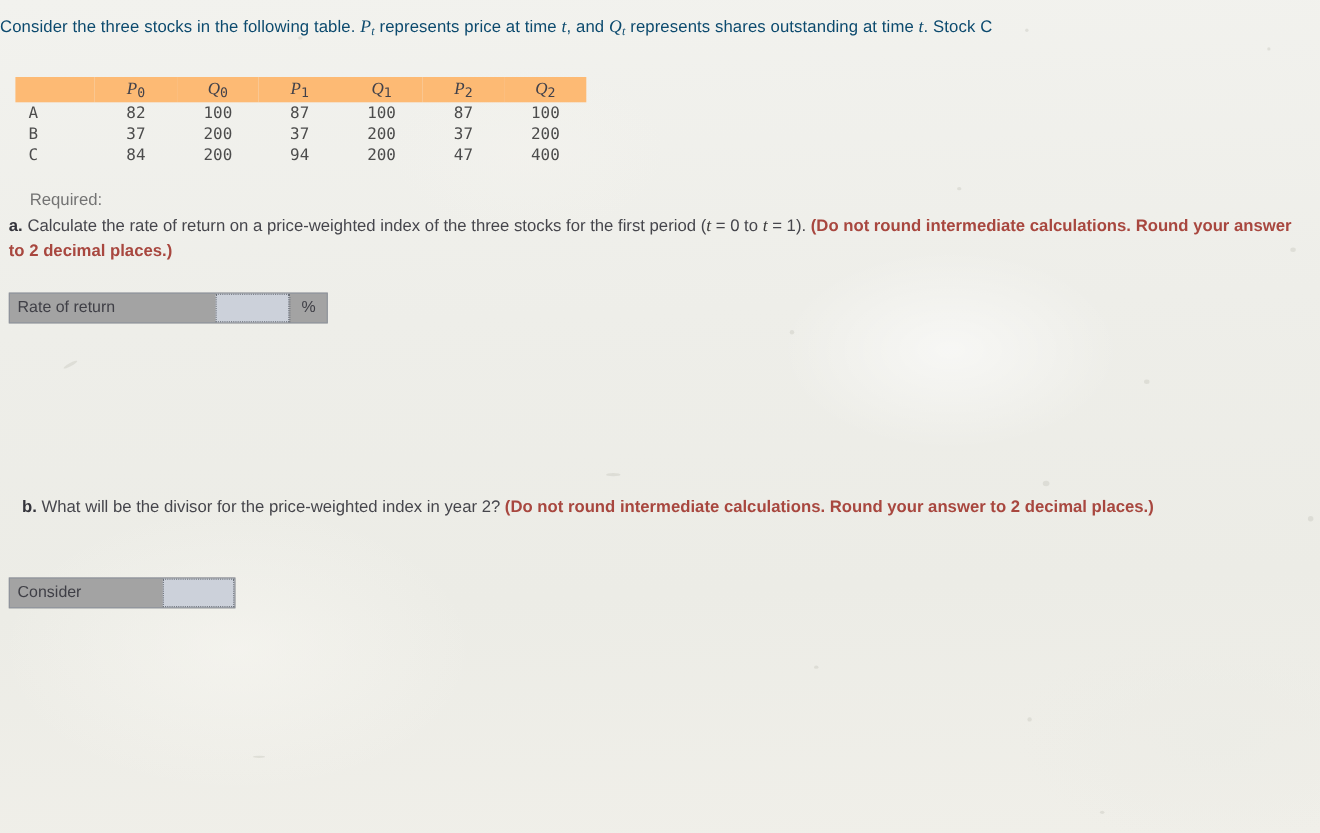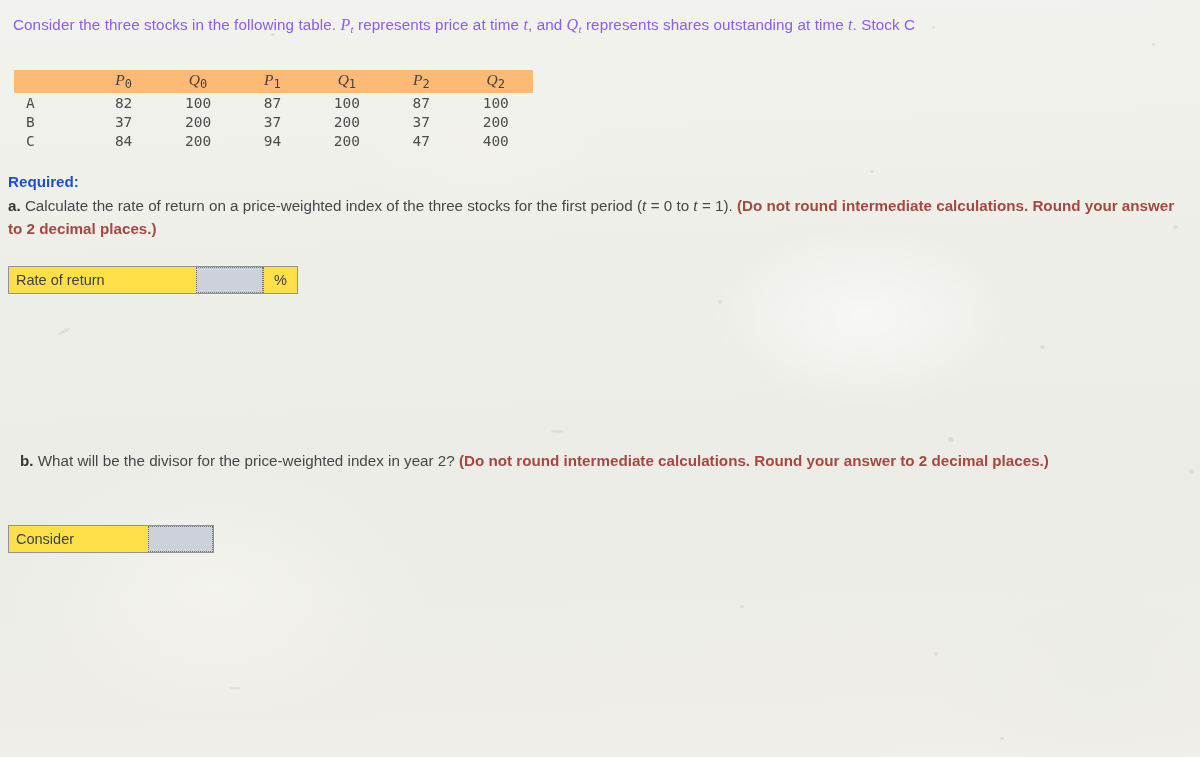--- a/index.html
+++ b/index.html
@@ -42,26 +42,26 @@
   .page {
     position: relative;
     z-index: 2;
     width: 1200px;
     height: 757px;
   }
 
   
   .intro {
     position: absolute;
-    left: 13px;
+    left: 0;
     top: -2px;
     width: 1175px;
     font-size: 15.2px;
     line-height: 23px;
-    color: #8b5cf6;
+    color: #0c4a6e;
     letter-spacing: 0.1px;
   }
   .intro .ln2 { display: block; }
 
   var.itl {
     font-style: italic;
     font-family: "Liberation Serif", serif;
     font-size: 16px;
   }
   .sub {
@@ -117,37 +117,38 @@
   
   .required {
     position: absolute;
     left: 8px;
     top: 170px;
     width: 1180px;
     font-size: 15.2px;
     line-height: 23.5px;
   }
   .req-head {
-    font-weight: bold;
-    color: #1d4ed8;
+    font-weight: normal;
+    color: #737373;
     display: block;
+    margin-left: 19px;
   }
   .qlabel { font-weight: bold; color: #34343b; }
   .qtext  { color: #46464c; }
   .red {
     color: #a8473f;
     font-weight: bold;
   }
 
   
   .ansbox {
     position: absolute;
     display: flex;
     align-items: stretch;
-    background: #fde047;
+    background: #a3a3a3;
     border: 1px solid #8e939c;
     box-sizing: border-box;
     height: 28px;
     font-size: 14.5px;
   }
   .ansbox .lab {
     display: flex;
     align-items: center;
     padding: 0 10px 0 7px;
     color: #3f3f46;

